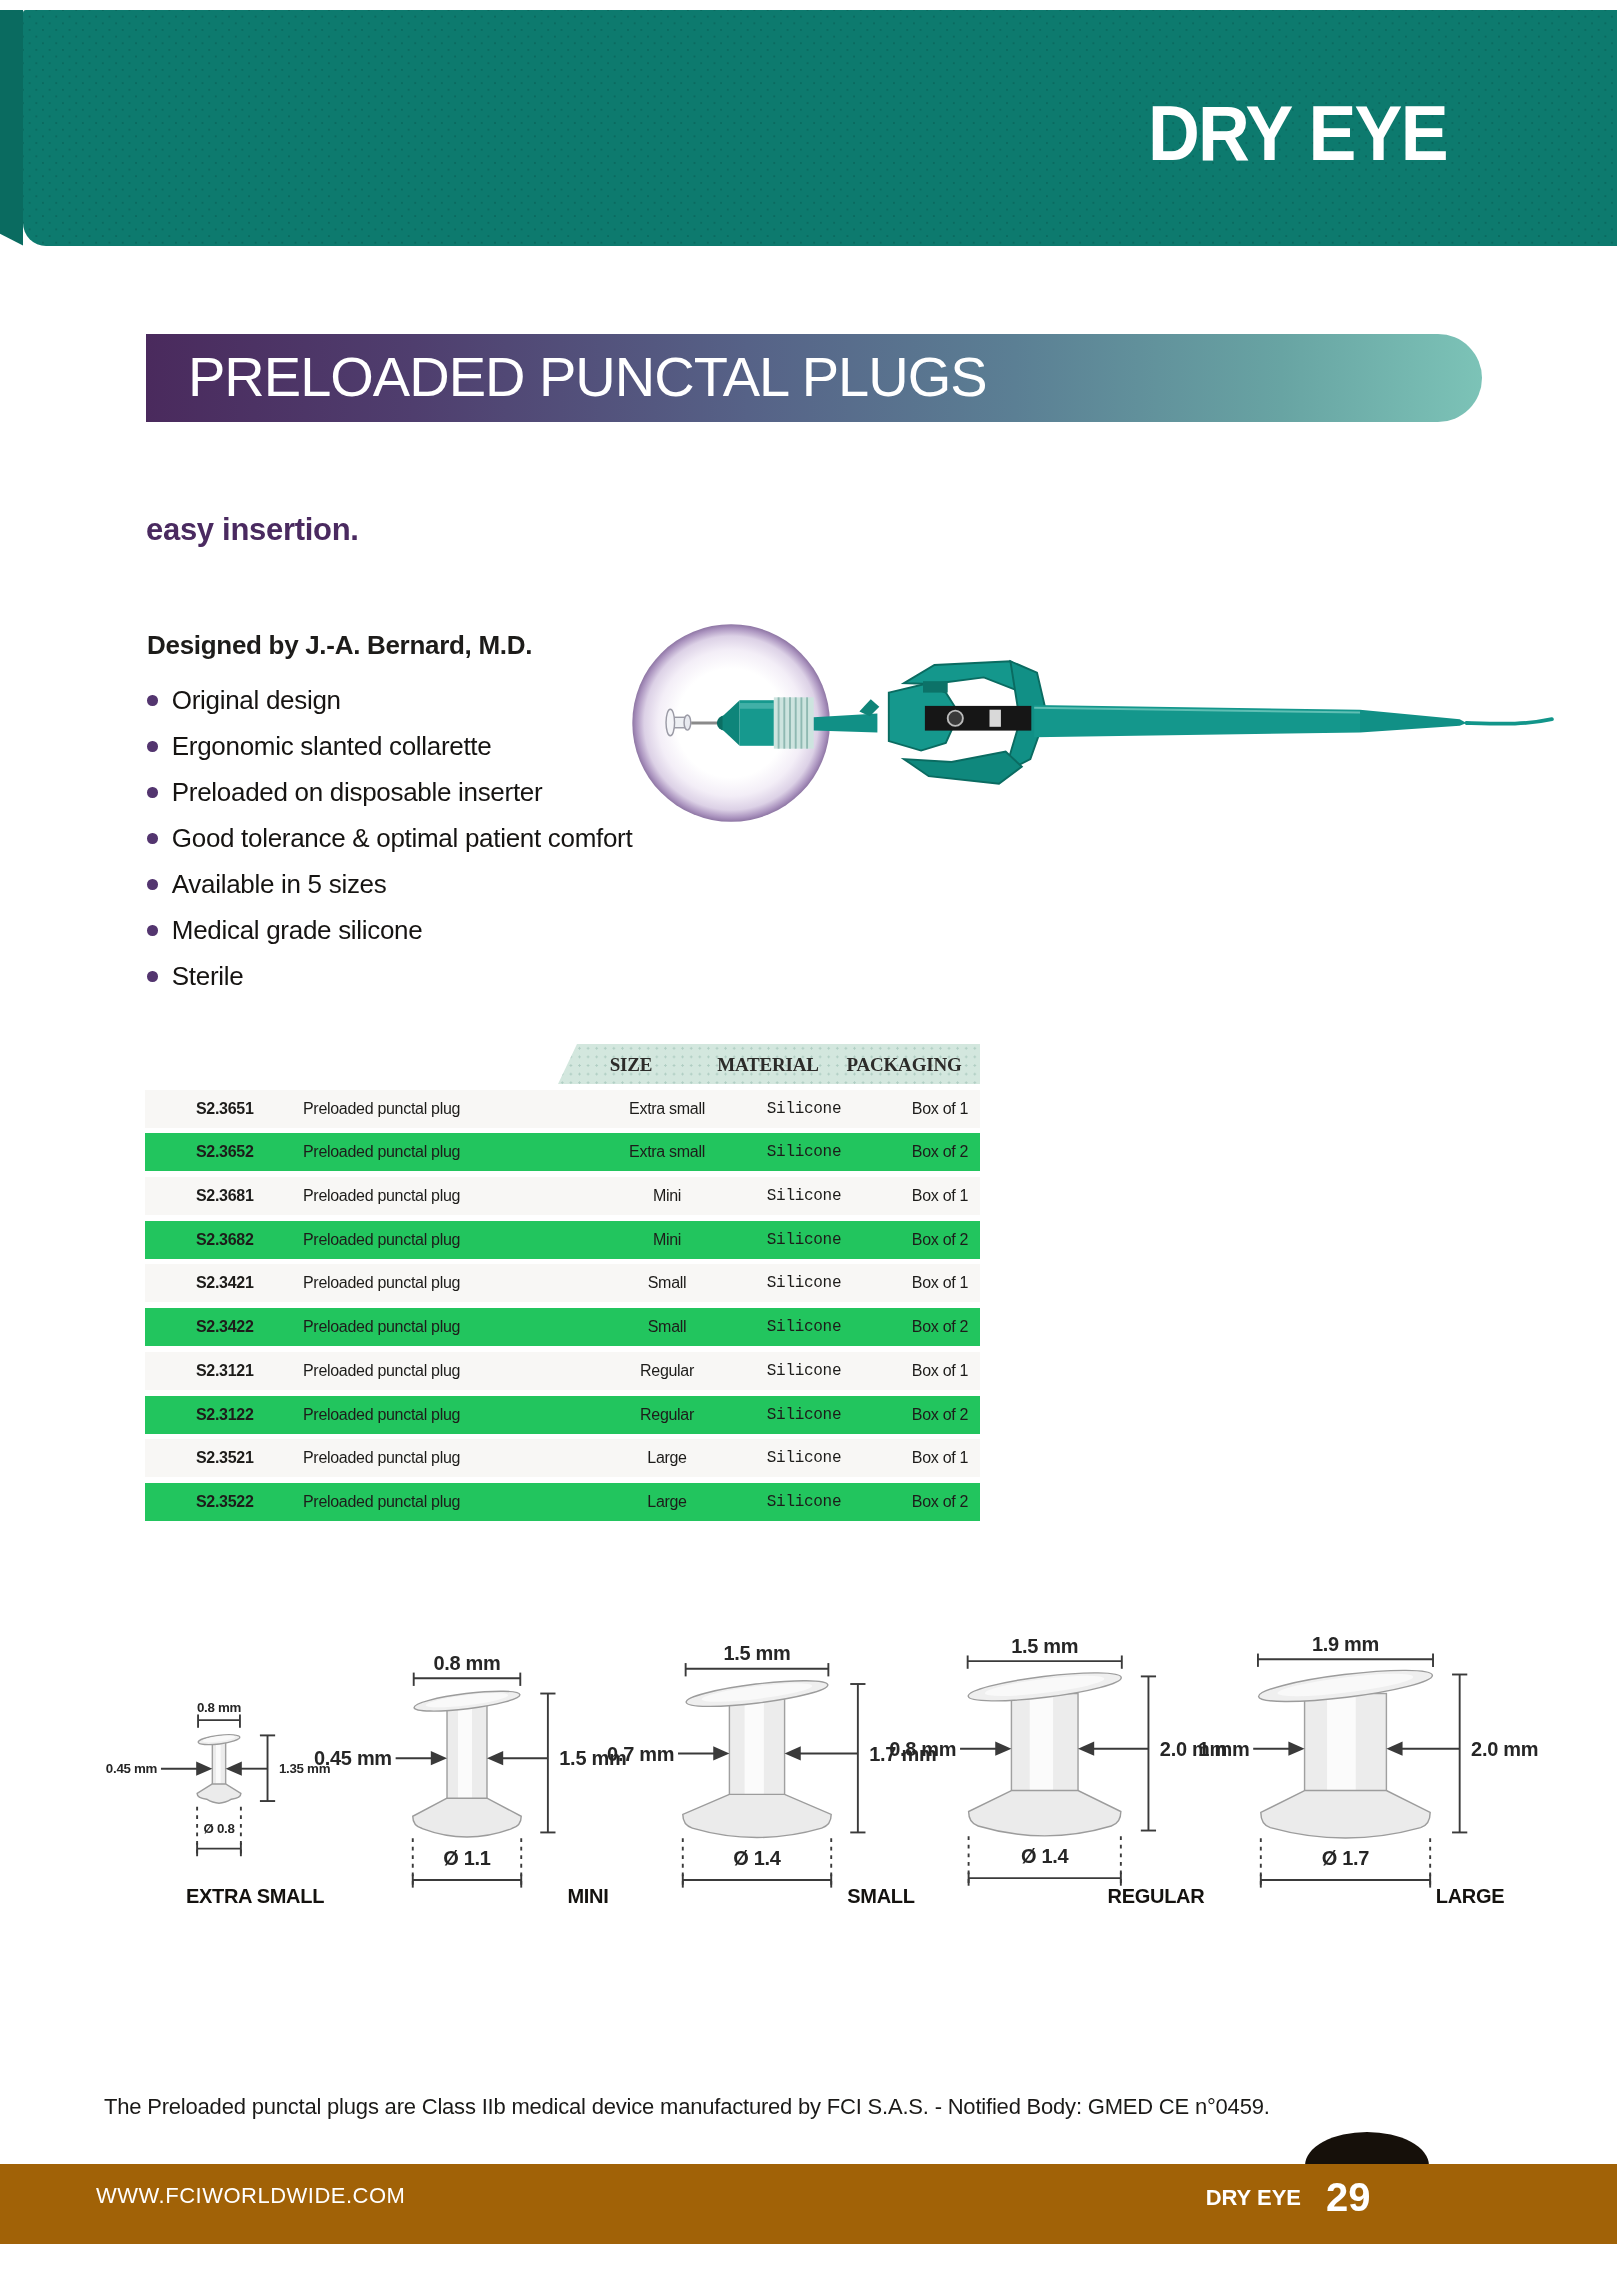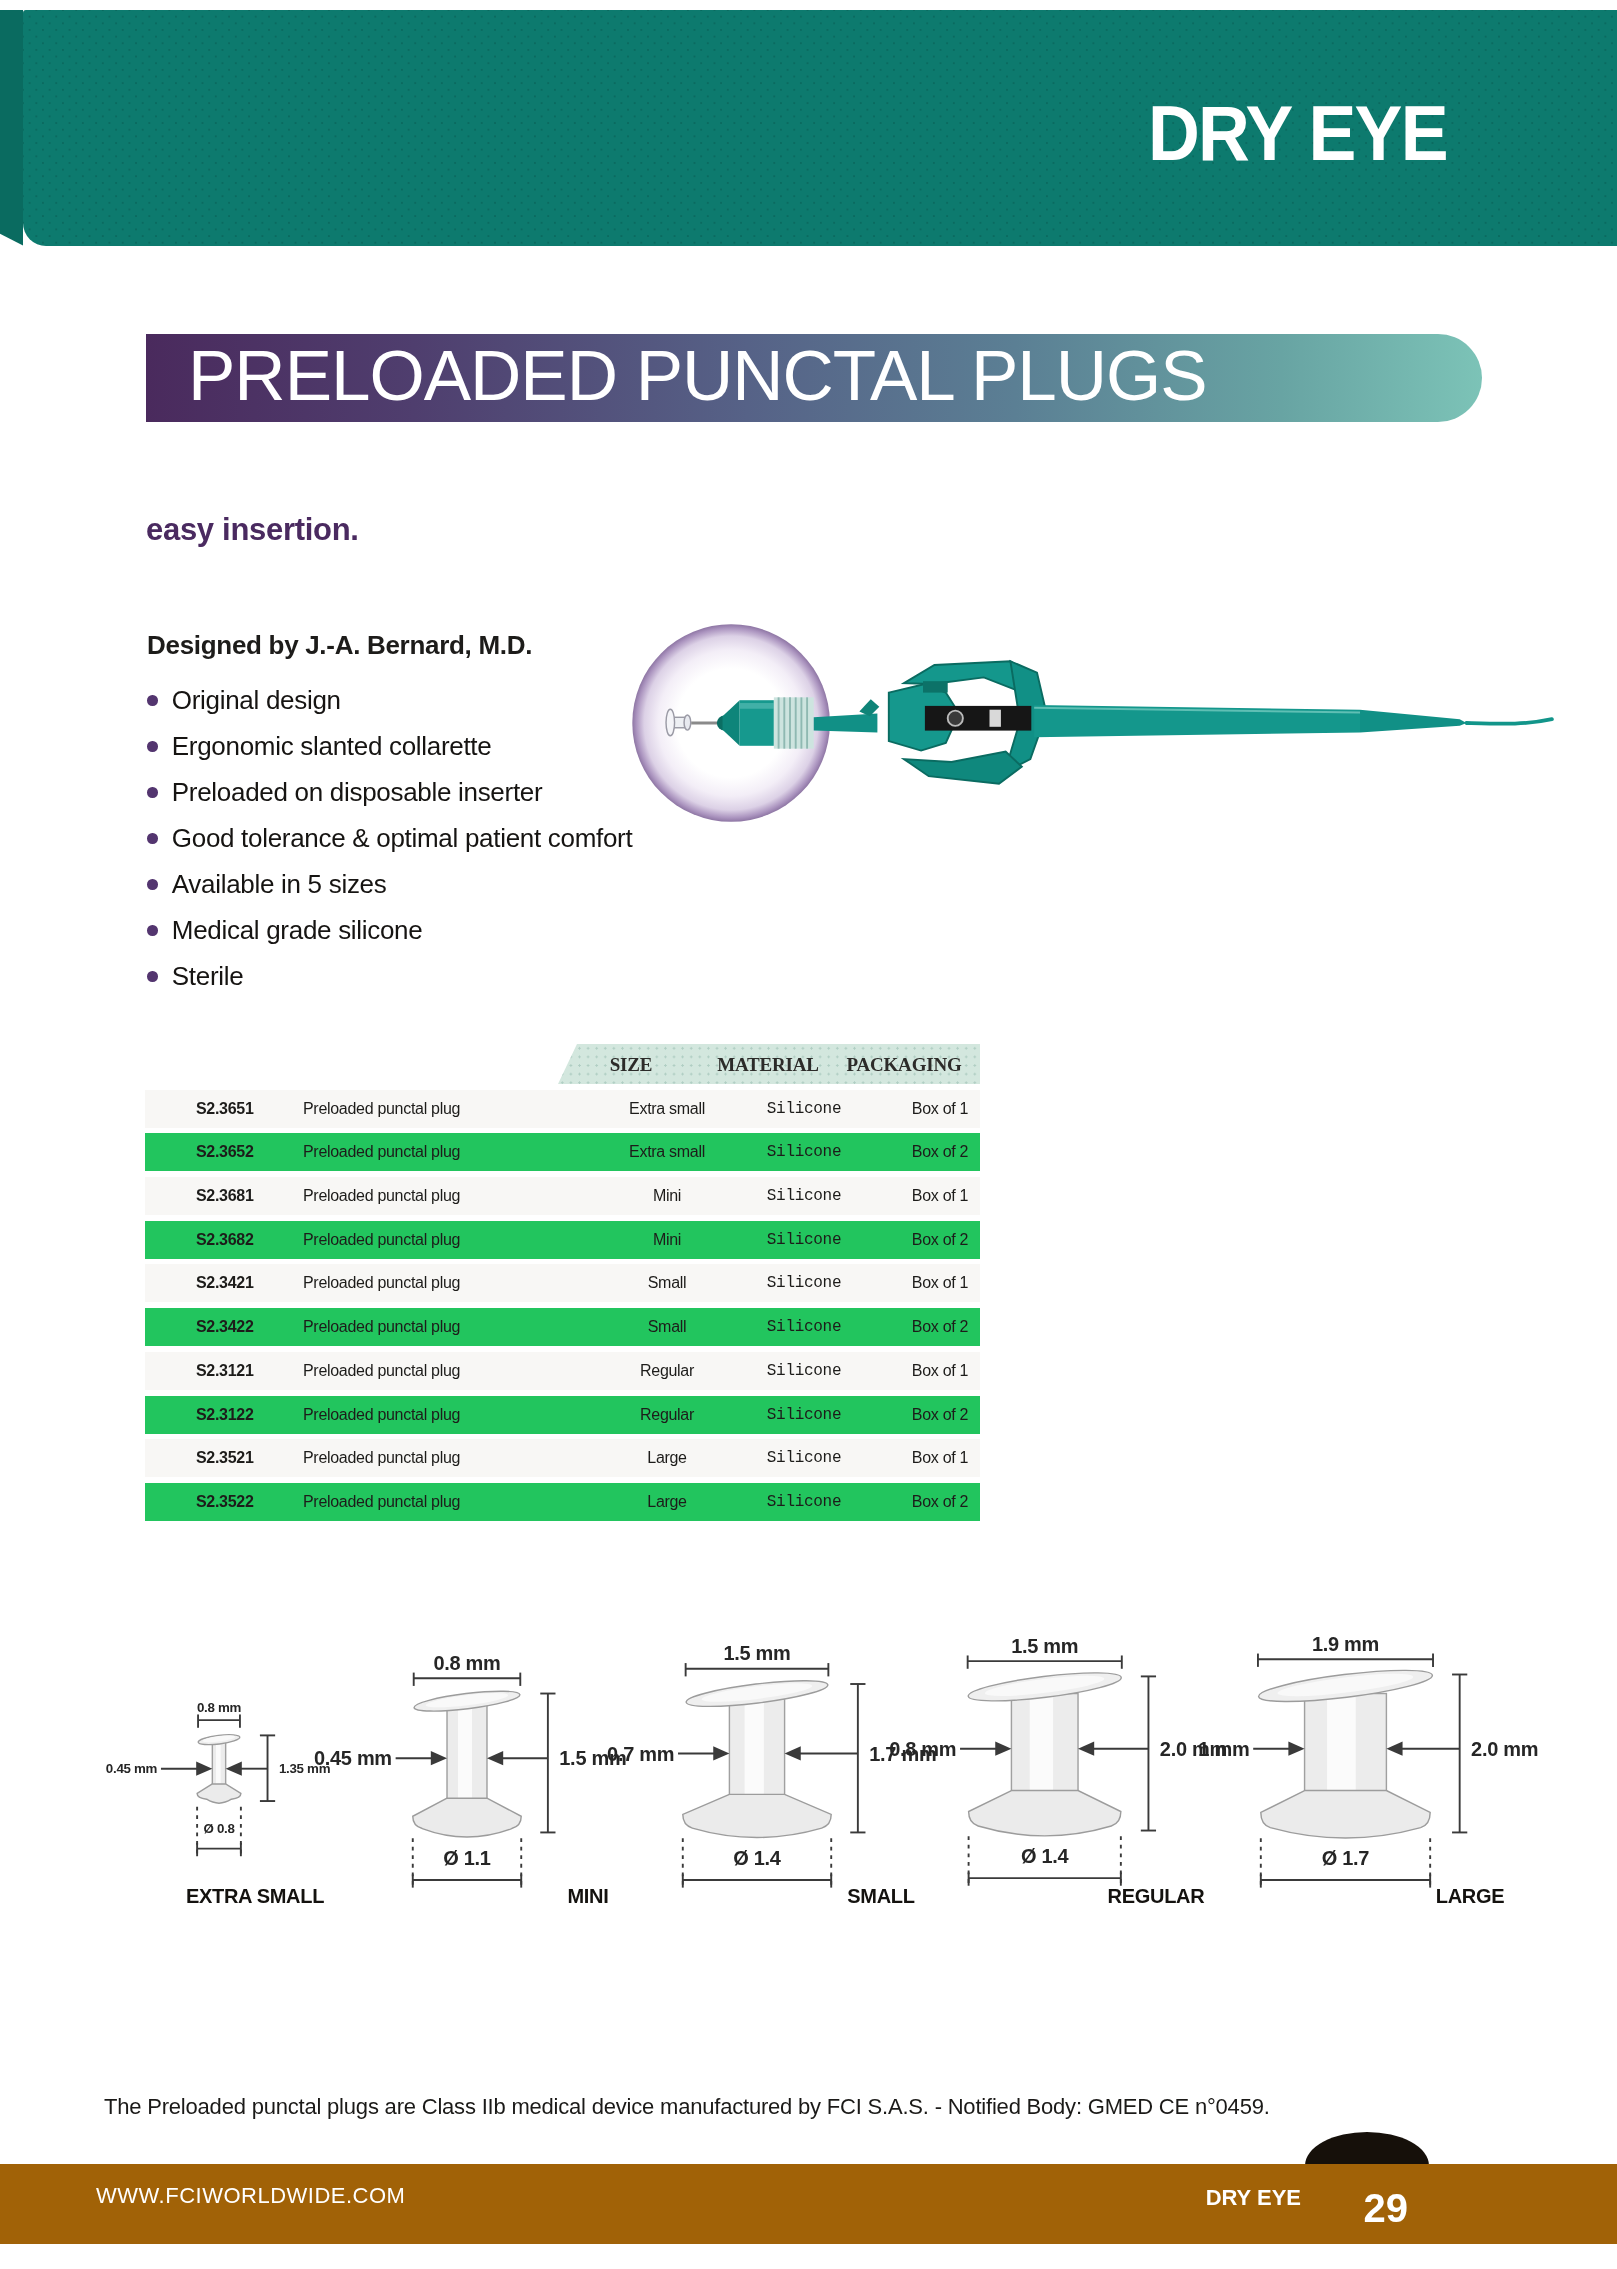--- a/index.html
+++ b/index.html
@@ -16,21 +16,21 @@
     background-size:13.3px 13.3px; background-position:0 0,6.7px 6.7px;
     border-radius:2.9px 0 0 23px; }
   .dry-eye { position:absolute; top:84px; right:171px; font-size:78px; font-weight:bold; color:#fff;
     letter-spacing:-1.9px; transform:scaleX(.92); transform-origin:right center; line-height:1; }
 
   
   .section-banner { position:absolute; left:146px; top:334px; width:1336px; height:88px;
     background:linear-gradient(90deg,#4a2a5d 0%,#4f3e6e 20%,#566287 45%,#5b7f94 65%,#68a4a3 85%,#7cc3b7 100%);
     border-radius:0 44px 44px 0; }
   .section-banner .sb-title { position:absolute; left:42px; top:50%; transform:translateY(-53%);
-    font-size:71px; color:#fff; letter-spacing:-1px; white-space:nowrap; }
+    font-size:56px; color:#fff; letter-spacing:-1px; white-space:nowrap; }
 
   
   .intro { position:absolute; left:146px; top:462px; width:1408px; font-size:31px; font-weight:bold;
     color:#4a2a60; line-height:45px; letter-spacing:-0.3px; }
 
   
   .features { position:absolute; left:147px; top:630px; }
   .features h3 { font-size:26px; font-weight:bold; color:#1d1c1a; margin-bottom:26px; letter-spacing:-0.3px; }
   .feature-item { display:flex; align-items:center; height:27px; margin-bottom:19px; }
   .dot { width:10.5px; height:10.5px; border-radius:50%; background:#53356f; margin-right:14.3px; flex:none; }
@@ -66,21 +66,21 @@
   .plug-cell svg { overflow:visible; }
   .plug-label { position:absolute; top:1885px; width:228px; text-align:center; font-size:20px;
     font-weight:bold; color:#14120f; letter-spacing:-0.3px; }
 
   
   .footnote { position:absolute; left:96px; top:2094px; font-size:22px; color:#1b1a18; letter-spacing:-0.2px;margin-left:8px; }
   .footer-bump { position:absolute; left:1305px; top:2132px; width:124px; height:67px; background:#16100a; border-radius:50%; }
   .footer-bar { position:absolute; left:0; top:2164px; width:1618px; height:80px; background:#a16207; }
   .footer-site { position:absolute; left:96px; top:19px; font-size:22px; color:#fff; letter-spacing:0.5px; }
   .footer-section { position:absolute; right:317px; top:21px; font-size:22px; font-weight:bold; color:#fff; }
-  .footer-page { position:absolute; left:1326px; top:22px; width:82px; text-align:right; font-size:40px; font-weight:bold; color:#fff; }
+  .footer-page { position:absolute; left:1326px; top:11px; width:82px; text-align:left; font-size:40px; font-weight:bold; color:#fff; }
 </style>
 </head>
 <body>
 
 <div class="page">
 
   <div class="spine"></div>
   <div class="top-banner">
     <div class="dry-eye">DRY EYE</div>
   </div>

